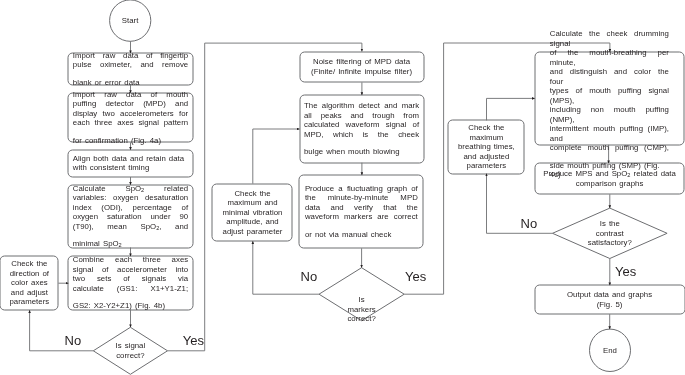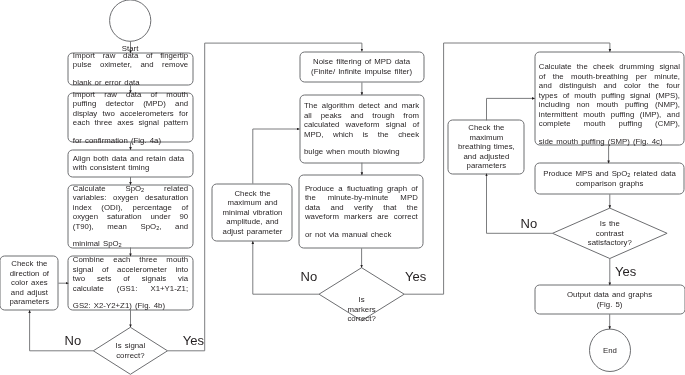--- a/index.html
+++ b/index.html
@@ -76,21 +76,21 @@
     <path d="M319.0 294.2 L252.8 294.2 L252.8 241.2" marker-end="url(#ah)"></path>
     <path d="M404.2 294.2 L443.6 294.2 L443.6 43.0 L609.9 43.0 L609.9 51.8" marker-end="url(#ah)"></path>
     <path d="M608.6 144.8 L608.6 163.3" marker-end="url(#ah)"></path>
     <path d="M609.8 194.3 L609.8 208.1" marker-end="url(#ah)"></path>
     <path d="M486.5 120.4 L486.5 98.4 L534.8 98.4" marker-end="url(#ah)"></path>
     <path d="M552.5 233.3 L486.5 233.3 L486.5 173.5" marker-end="url(#ah)"></path>
     <path d="M609.8 258.5 L609.8 285.3" marker-end="url(#ah)"></path>
     <path d="M609.7 314.2 L609.7 329.1" marker-end="url(#ah)"></path>
   </g>
 </svg>
-<div class="node term" style="left:109.5px;top:-0.1px;width:41.3px;height:41.4px;padding:0 2px;margin-top:28px;">
+<div class="node term" style="left:109.5px;top:-0.1px;width:41.3px;height:41.4px;padding:0 2px;">
 <span class="txt a-center">Start</span>
 </div>
 <div class="node term" style="left:589.5px;top:329.1px;width:41.0px;height:42.4px;padding:0 2px;">
 <span class="txt a-center">End</span>
 </div>
 <div class="node proc" style="left:68.4px;top:53.3px;width:124.2px;height:31.6px;padding:0 4.4px;">
 <div class="txt a-justify">
 <div class="ln">Import raw data of fingertip</div>
 <div class="ln">pulse oximeter, and remove</div>
 <div class="ln last">blank or error data</div>
@@ -116,21 +116,21 @@
 <div class="ln">Calculate SpO<sub>2</sub> related</div>
 <div class="ln">variables: oxygen desaturation</div>
 <div class="ln">index (ODI), percentage of</div>
 <div class="ln">oxygen saturation under 90</div>
 <div class="ln">(T90), mean SpO<sub>2</sub>, and</div>
 <div class="ln last">minimal SpO<sub>2</sub></div>
 </div>
 </div>
 <div class="node proc" style="left:68.4px;top:256.3px;width:124.2px;height:53.8px;padding:0 4.4px;">
 <div class="txt a-justify">
-<div class="ln">Combine each three mouth</div>
+<div class="ln">Combine each three axes</div>
 <div class="ln">signal of accelerometer into</div>
 <div class="ln">two sets of signals via</div>
 <div class="ln">calculate (GS1: X1+Y1-Z1;</div>
 <div class="ln last">GS2: X2-Y2+Z1) (Fig. 4b)</div>
 </div>
 </div>
 <div class="node proc" style="left:0.3px;top:256.3px;width:58.1px;height:53.9px;padding:0 4px;">
 <div class="txt a-center">
 <div class="ln">Check the</div>
 <div class="ln">direction of</div>
@@ -165,21 +165,21 @@
 </div>
 <div class="node proc" style="left:212.5px;top:183.6px;width:80.0px;height:57.6px;padding:0 4px;">
 <div class="txt a-center">
 <div class="ln">Check the</div>
 <div class="ln">maximum and</div>
 <div class="ln">minimal vibration</div>
 <div class="ln">amplitude, and</div>
 <div class="ln last">adjust parameter</div>
 </div>
 </div>
-<div class="node proc" style="left:534.8px;top:51.8px;width:149.2px;height:105px;padding:0 4px;">
+<div class="node proc" style="left:534.8px;top:51.8px;width:149.2px;height:105px;padding:0 15px;">
 <div class="txt a-justify">
 <div class="ln">Calculate the cheek drumming signal</div>
 <div class="ln">of the mouth-breathing per minute,</div>
 <div class="ln">and distinguish and color the four</div>
 <div class="ln">types of mouth puffing signal (MPS),</div>
 <div class="ln">including non mouth puffing (NMP),</div>
 <div class="ln">intermittent mouth puffing (IMP), and</div>
 <div class="ln">complete mouth puffing (CMP),</div>
 <div class="ln last">side mouth puffing (SMP) (Fig. 4c)</div>
 </div>

